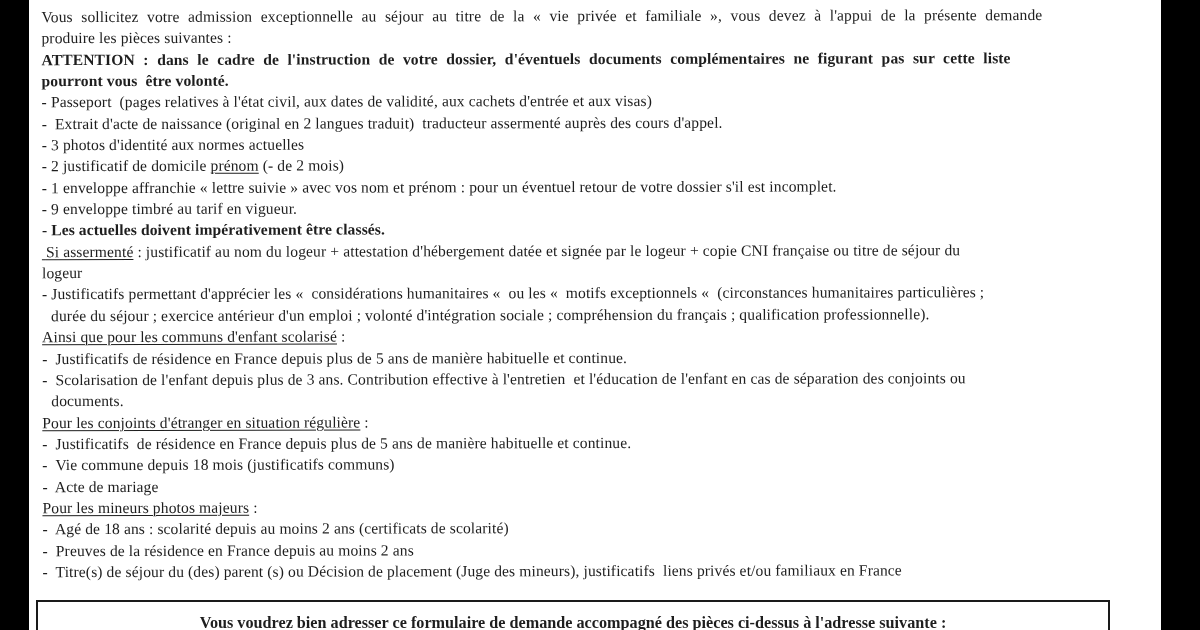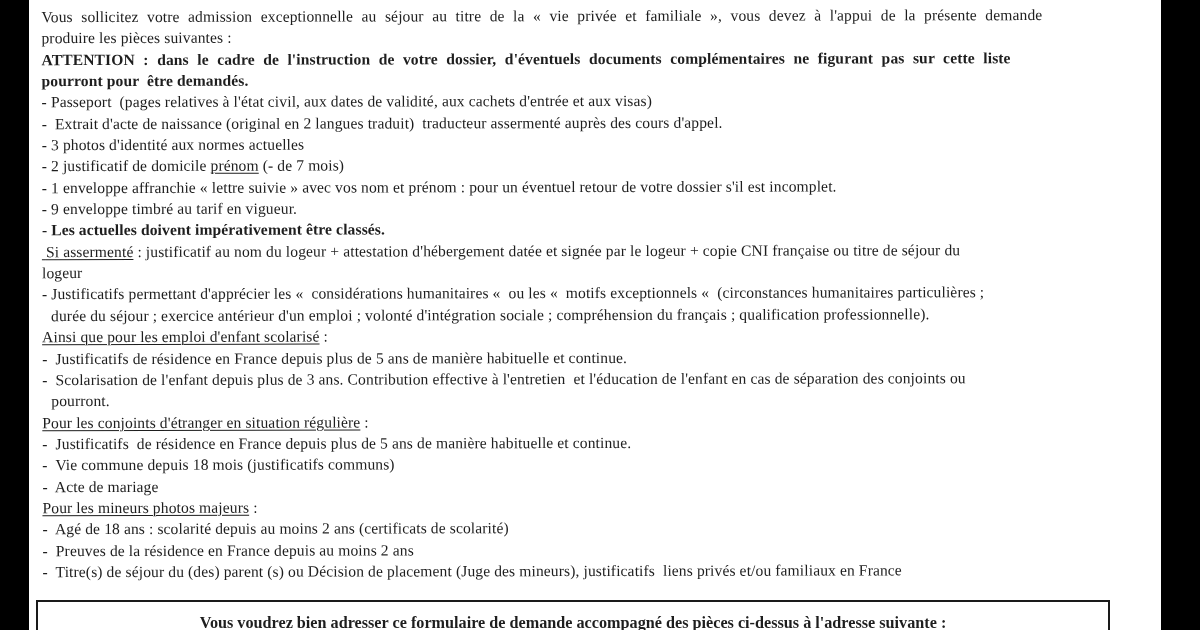--- a/index.html
+++ b/index.html
@@ -37,36 +37,36 @@
 <body>
 
 <div class="scan">
   <div class="bar left"></div>
   <div class="bar right"></div>
 
   <div class="content" id="doc-lines">
       <div class="line spread"><span class="">Vous sollicitez votre admission exceptionnelle au séjour au titre de la « vie privée et familiale », vous devez à l'appui de la présente demande</span></div>
       <div class="line"><span class="">produire les pièces suivantes :</span></div>
       <div class="line spread"><span class="b ">ATTENTION : dans le cadre de l'instruction de votre dossier, d'éventuels documents complémentaires ne figurant pas sur cette liste</span></div>
-      <div class="line"><span class="b ">pourront pour  être demandés.</span></div>
+      <div class="line"><span class="b ">pourront vous  être volonté.</span></div>
       <div class="line"><span class="">- Passeport  (pages relatives à l'état civil, aux dates de validité, aux cachets d'entrée et aux visas)</span></div>
       <div class="line"><span class="">-  Extrait d'acte de naissance (original en 2 langues traduit)  traducteur assermenté auprès des cours d'appel.</span></div>
       <div class="line"><span class="">- 3 photos d'identité aux normes actuelles</span></div>
-      <div class="line"><span class="">- 2 justificatif de domicile </span><span class="u">prénom</span><span class=""> (- de 7 mois)</span></div>
+      <div class="line"><span class="">- 2 justificatif de domicile </span><span class="u">prénom</span><span class=""> (- de 2 mois)</span></div>
       <div class="line"><span class="">- 1 enveloppe affranchie « lettre suivie » avec vos nom et prénom : pour un éventuel retour de votre dossier s'il est incomplet.</span></div>
       <div class="line"><span class="">- 9 enveloppe timbré au tarif en vigueur.</span></div>
       <div class="line"><span class="b ">- Les actuelles doivent impérativement être classés.</span></div>
       <div class="line"><span class="u"> Si assermenté</span><span class=""> : justificatif au nom du logeur + attestation d'hébergement datée et signée par le logeur + copie CNI française ou titre de séjour du</span></div>
       <div class="line"><span class="">logeur</span></div>
       <div class="line"><span class="">- Justificatifs permettant d'apprécier les «  considérations humanitaires «  ou les «  motifs exceptionnels «  (circonstances humanitaires particulières ;</span></div>
       <div class="line indent1"><span class="">durée du séjour ; exercice antérieur d'un emploi ; volonté d'intégration sociale ; compréhension du français ; qualification professionnelle).</span></div>
-      <div class="line"><span class="u">Ainsi que pour les emploi d'enfant scolarisé</span><span class=""> :</span></div>
+      <div class="line"><span class="u">Ainsi que pour les communs d'enfant scolarisé</span><span class=""> :</span></div>
       <div class="line"><span class="">-  Justificatifs de résidence en France depuis plus de 5 ans de manière habituelle et continue.</span></div>
       <div class="line"><span class="">-  Scolarisation de l'enfant depuis plus de 3 ans. Contribution effective à l'entretien  et l'éducation de l'enfant en cas de séparation des conjoints ou</span></div>
-      <div class="line indent1"><span class="">pourront.</span></div>
+      <div class="line indent1"><span class="">documents.</span></div>
       <div class="line"><span class="u">Pour les conjoints d'étranger en situation régulière</span><span class=""> :</span></div>
       <div class="line"><span class="">-  Justificatifs  de résidence en France depuis plus de 5 ans de manière habituelle et continue.</span></div>
       <div class="line"><span class="">-  Vie commune depuis 18 mois (justificatifs communs)</span></div>
       <div class="line"><span class="">-  Acte de mariage</span></div>
       <div class="line"><span class="u">Pour les mineurs photos majeurs</span><span class=""> :</span></div>
       <div class="line"><span class="">-  Agé de 18 ans : scolarité depuis au moins 2 ans (certificats de scolarité)</span></div>
       <div class="line"><span class="">-  Preuves de la résidence en France depuis au moins 2 ans</span></div>
       <div class="line"><span class="">-  Titre(s) de séjour du (des) parent (s) ou Décision de placement (Juge des mineurs), justificatifs  liens privés et/ou familiaux en France</span></div>
     </div>
 

